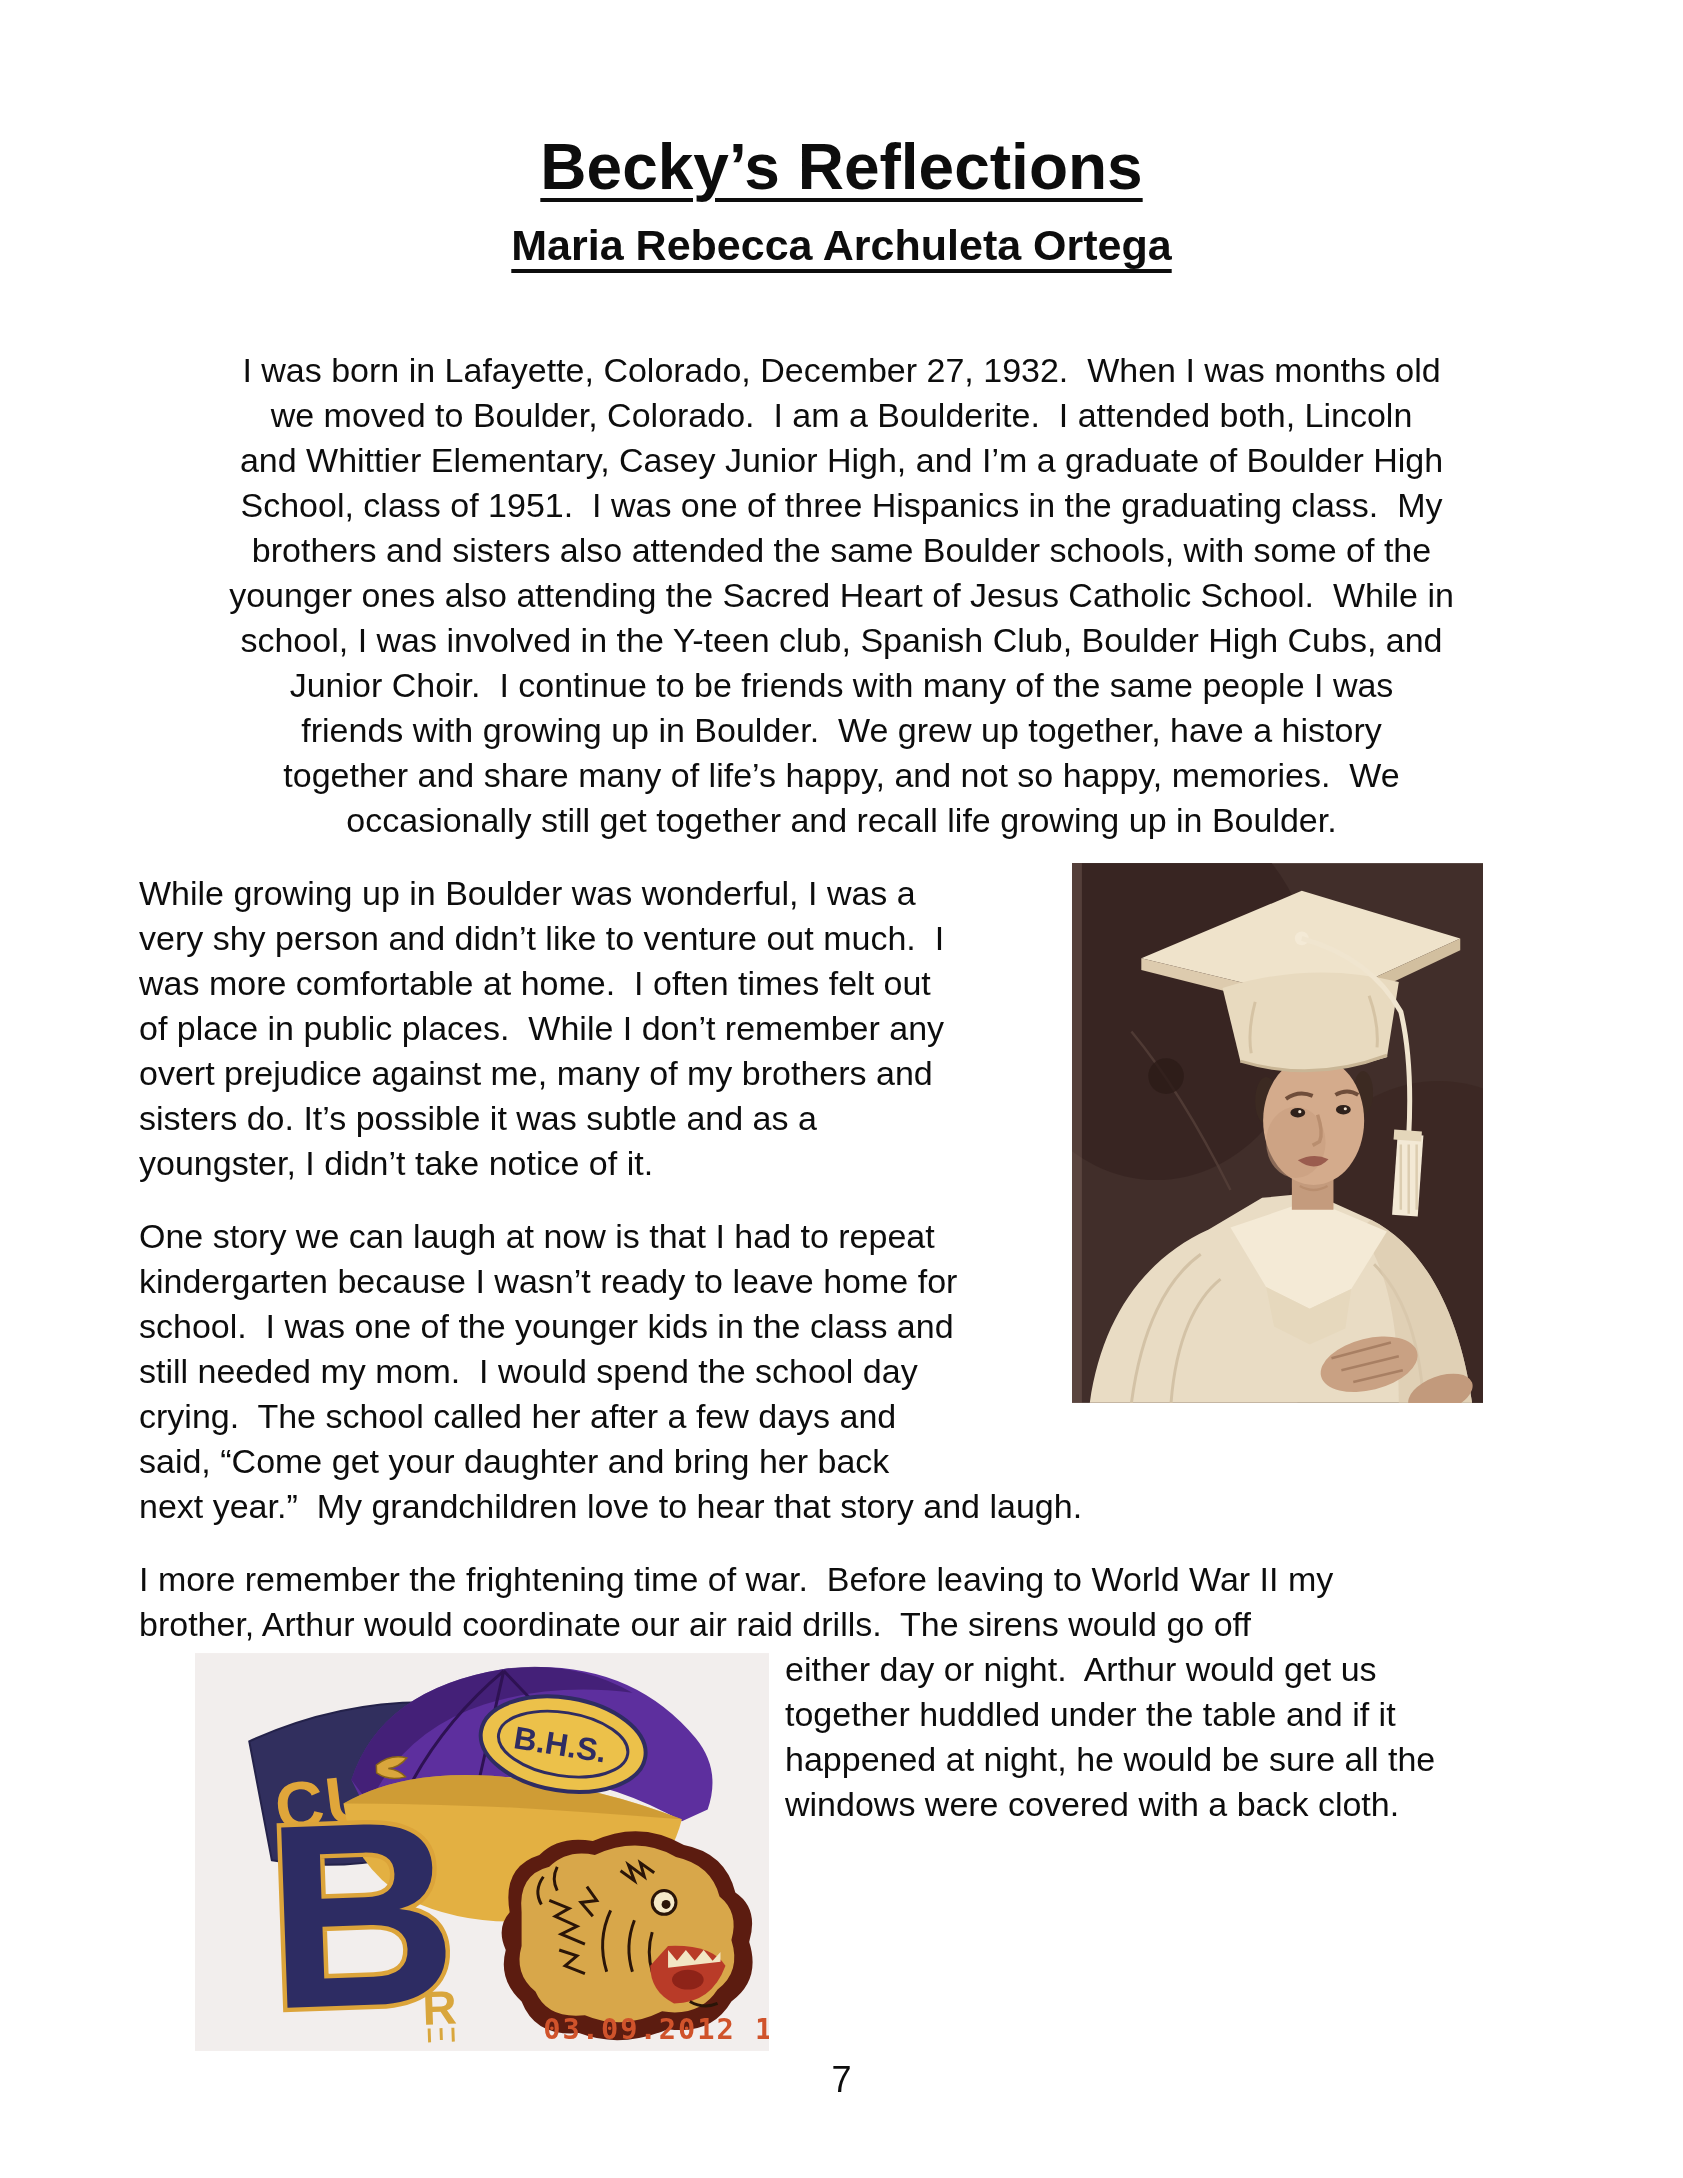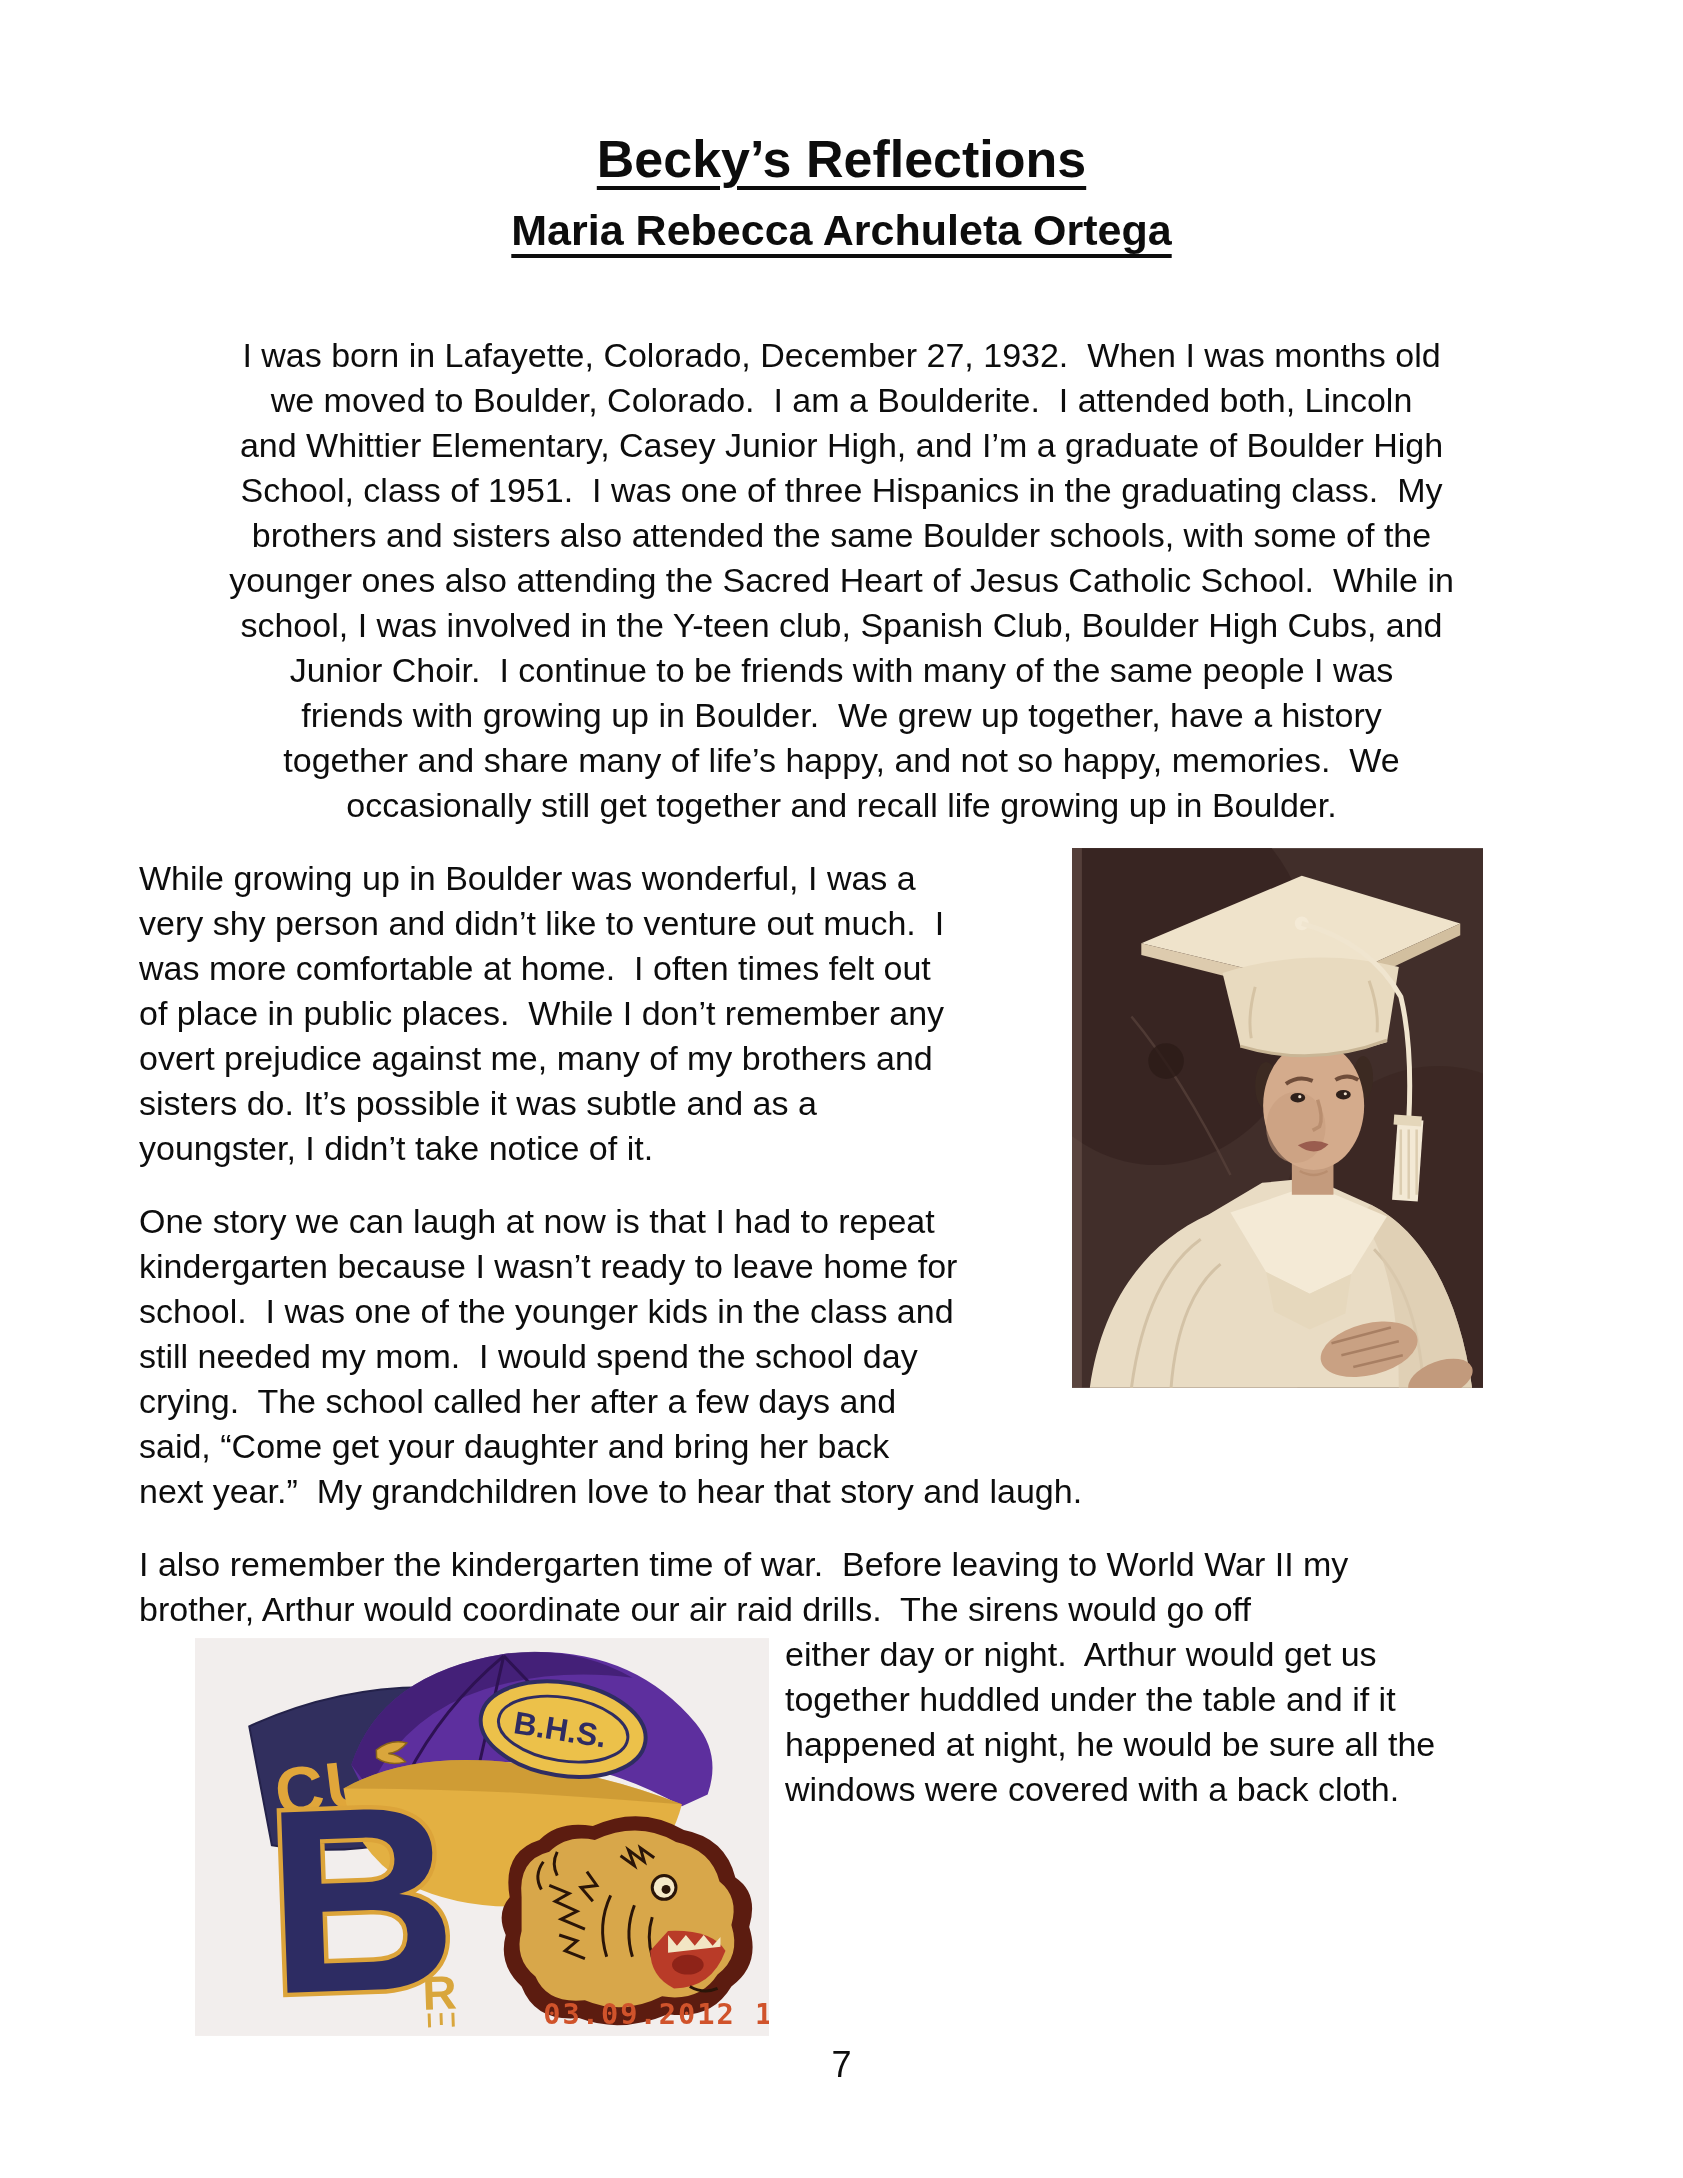--- a/index.html
+++ b/index.html
@@ -4,21 +4,21 @@
 <style>
   html,body{margin:0;padding:0;}
   body{
     width:1683px;height:2178px;background:#ffffff;
     font-family:"Liberation Sans", sans-serif;color:#0d0d0d;
     position:relative;overflow:hidden;
   }
   .content{padding:127px 139px 0 139px;}
   .title{text-align:center;font-weight:bold;
     text-decoration:underline;text-decoration-thickness:4px;text-underline-offset:9px;}
-  .title1{font-size:52px;line-height:1.25;}
+  .title1{font-size:64px;line-height:1.25;}
   .title2{font-size:43px;line-height:1.25;margin-top:12px;}
   .para{font-size:34px;line-height:45px;margin:28px 0 0 0;white-space:normal;}
   .p1{margin-top:75px;text-align:center;}
   .pre{white-space:pre-wrap;}
   .grad-photo{float:right;width:411px;height:540px;margin:-8px 61px 10px 22px;}
   .cubs-photo{float:left;width:574px;height:398px;margin:6px 16px 8px 56px;}
   .grad-photo svg,.cubs-photo svg{display:block;}
   .page-number{clear:both;text-align:center;font-size:36px;margin-top:18px;}
 </style>
 </head>
@@ -97,21 +97,21 @@
 youngster, I didn’t take notice of it.</span></div>
 
   <div class="para pre">One story we can laugh at now is that I had to repeat
 kindergarten because I wasn’t ready to leave home for
 school.  I was one of the younger kids in the class and
 still needed my mom.  I would spend the school day
 crying.  The school called her after a few days and
 said, “Come get your daughter and bring her back
 next year.”  My grandchildren love to hear that story and laugh.</div>
 
-  <div class="para"><span class="pre">I also remember the kindergarten time of war.  Before leaving to World War II my
+  <div class="para"><span class="pre">I more remember the frightening time of war.  Before leaving to World War II my
 brother, Arthur would coordinate our air raid drills.  The sirens would go off
 </span><div class="cubs-photo">
         <svg width="574" height="398" viewBox="0 0 580 402" xmlns="http://www.w3.org/2000/svg">
       <rect width="580" height="402" fill="#f2eeed"></rect>
 
       <g transform="rotate(-7 165 125)">
         <path d="M60,76 Q168,42 274,64 L266,198 Q162,226 68,198 Z" fill="#312f5e" stroke="#24224a" stroke-width="2"></path>
         <text x="78" y="170" font-family="Liberation Sans, sans-serif" font-size="68" font-weight="bold" letter-spacing="2" fill="#e0a63a">CUBS</text>
       </g>
 

